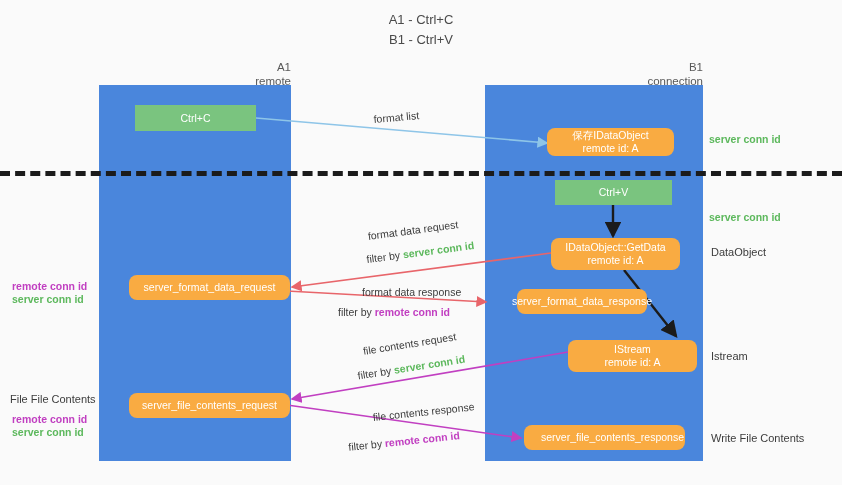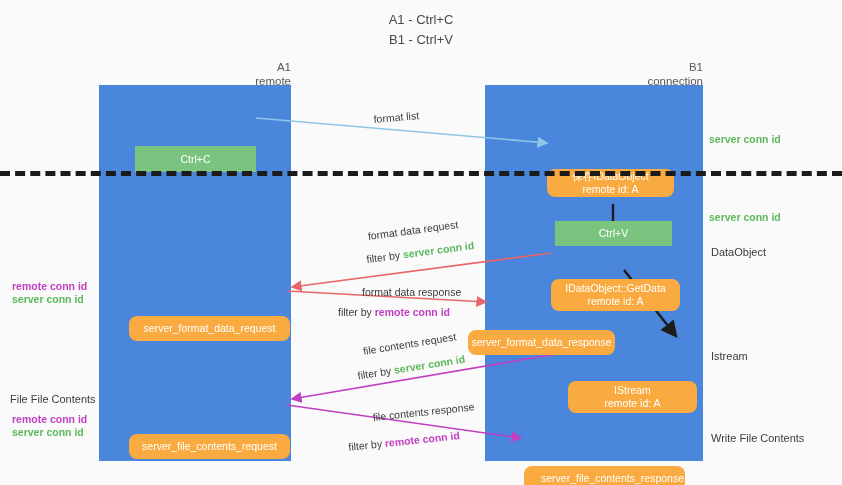--- a/index.html
+++ b/index.html
@@ -34,21 +34,20 @@
   
   .box{
     box-sizing:border-box;
     display:flex;flex-direction:column;
     align-items:center;justify-content:center;
     text-align:center;
     color:#ffffff;
     font-size:10.5px;line-height:13px;
     padding:2px 4px;
     z-index:6;
-    margin-top:41px;
   }
   .box .l2{display:block;}
   .box.green{background:#7ac47f;}
   .box.orange{background:#f9ab42;border-radius:8px;}
 
   
   #wires{position:absolute;left:0;top:0;width:842px;height:485px;z-index:5;}
 
   
   #divider{
@@ -138,21 +137,21 @@
 
   <div class="abs box orange" style="left:551px;top:238px;width:129px;height:32px;">
     <span>IDataObject::GetData</span>
     <span class="l2">remote id: A</span>
   </div>
 
   <div class="abs box orange" style="left:129px;top:275px;width:161px;height:25px;">
     <span>server_format_data_request</span>
   </div>
 
-  <div class="abs box orange" style="left:468px;top:289px;width:147px;height:25px;">
+  <div class="abs box orange" style="left:517px;top:289px;width:130px;height:25px;">
     <span>server_format_data_response</span>
   </div>
 
   <div class="abs box orange" style="left:568px;top:340px;width:129px;height:32px;">
     <span>IStream</span>
     <span class="l2">remote id: A</span>
   </div>
 
   <div class="abs box orange" style="left:129px;top:393px;width:161px;height:25px;">
     <span>server_file_contents_request</span>

